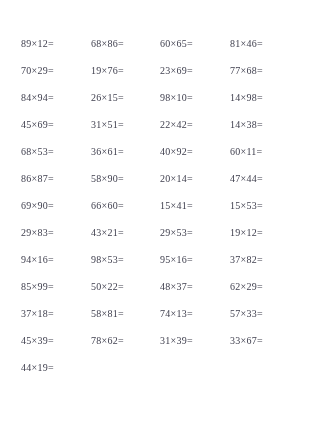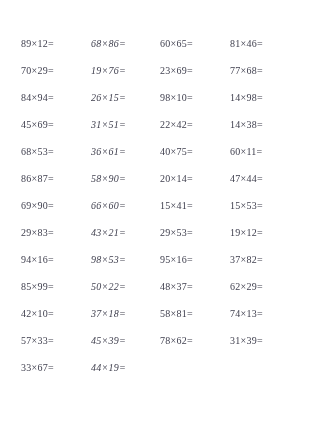--- a/index.html
+++ b/index.html
@@ -32,21 +32,21 @@
     align-items: center;
     justify-content: flex-start;
     font-size: 10px;
     letter-spacing: 0.25px;
     color: #40404f;
     white-space: nowrap;
     line-height: 1;
     padding-left: 8px;
   }
   .problem-grid > .problem-cell:nth-child(4n+1) { padding-left: 9px; }
-  .problem-grid > .problem-cell:nth-child(4n+2) { padding-left: 10px; font-style: italic; }
+  .problem-grid > .problem-cell:nth-child(4n+2) { padding-left: 10px; }
   .problem-grid > .problem-cell:nth-child(4n+3) { padding-left: 10px; }
   .problem-grid > .problem-cell:nth-child(4n+4) { padding-left: 11px; }
 </style>
 </head>
 <body>
 
 <div class="sheet">
   <div class="problem-grid" id="problem-grid">
       <div class="problem-cell">89×12=</div>
       <div class="problem-cell">68×86=</div>
@@ -59,21 +59,21 @@
       <div class="problem-cell">84×94=</div>
       <div class="problem-cell">26×15=</div>
       <div class="problem-cell">98×10=</div>
       <div class="problem-cell">14×98=</div>
       <div class="problem-cell">45×69=</div>
       <div class="problem-cell">31×51=</div>
       <div class="problem-cell">22×42=</div>
       <div class="problem-cell">14×38=</div>
       <div class="problem-cell">68×53=</div>
       <div class="problem-cell">36×61=</div>
-      <div class="problem-cell">40×75=</div>
+      <div class="problem-cell">40×92=</div>
       <div class="problem-cell">60×11=</div>
       <div class="problem-cell">86×87=</div>
       <div class="problem-cell">58×90=</div>
       <div class="problem-cell">20×14=</div>
       <div class="problem-cell">47×44=</div>
       <div class="problem-cell">69×90=</div>
       <div class="problem-cell">66×60=</div>
       <div class="problem-cell">15×41=</div>
       <div class="problem-cell">15×53=</div>
       <div class="problem-cell">29×83=</div>
@@ -81,21 +81,20 @@
       <div class="problem-cell">29×53=</div>
       <div class="problem-cell">19×12=</div>
       <div class="problem-cell">94×16=</div>
       <div class="problem-cell">98×53=</div>
       <div class="problem-cell">95×16=</div>
       <div class="problem-cell">37×82=</div>
       <div class="problem-cell">85×99=</div>
       <div class="problem-cell">50×22=</div>
       <div class="problem-cell">48×37=</div>
       <div class="problem-cell">62×29=</div>
-      <div class="problem-cell">42×10=</div>
       <div class="problem-cell">37×18=</div>
       <div class="problem-cell">58×81=</div>
       <div class="problem-cell">74×13=</div>
       <div class="problem-cell">57×33=</div>
       <div class="problem-cell">45×39=</div>
       <div class="problem-cell">78×62=</div>
       <div class="problem-cell">31×39=</div>
       <div class="problem-cell">33×67=</div>
       <div class="problem-cell">44×19=</div>
     </div>

